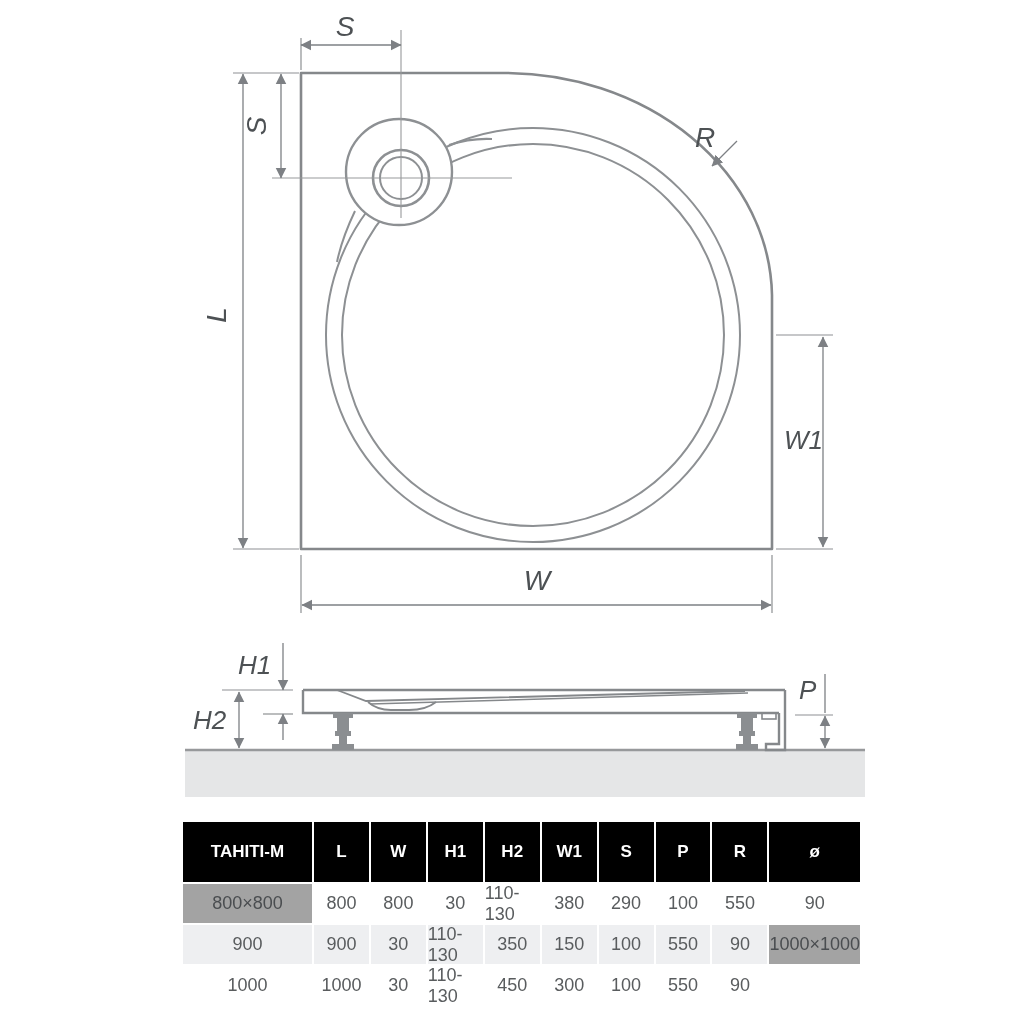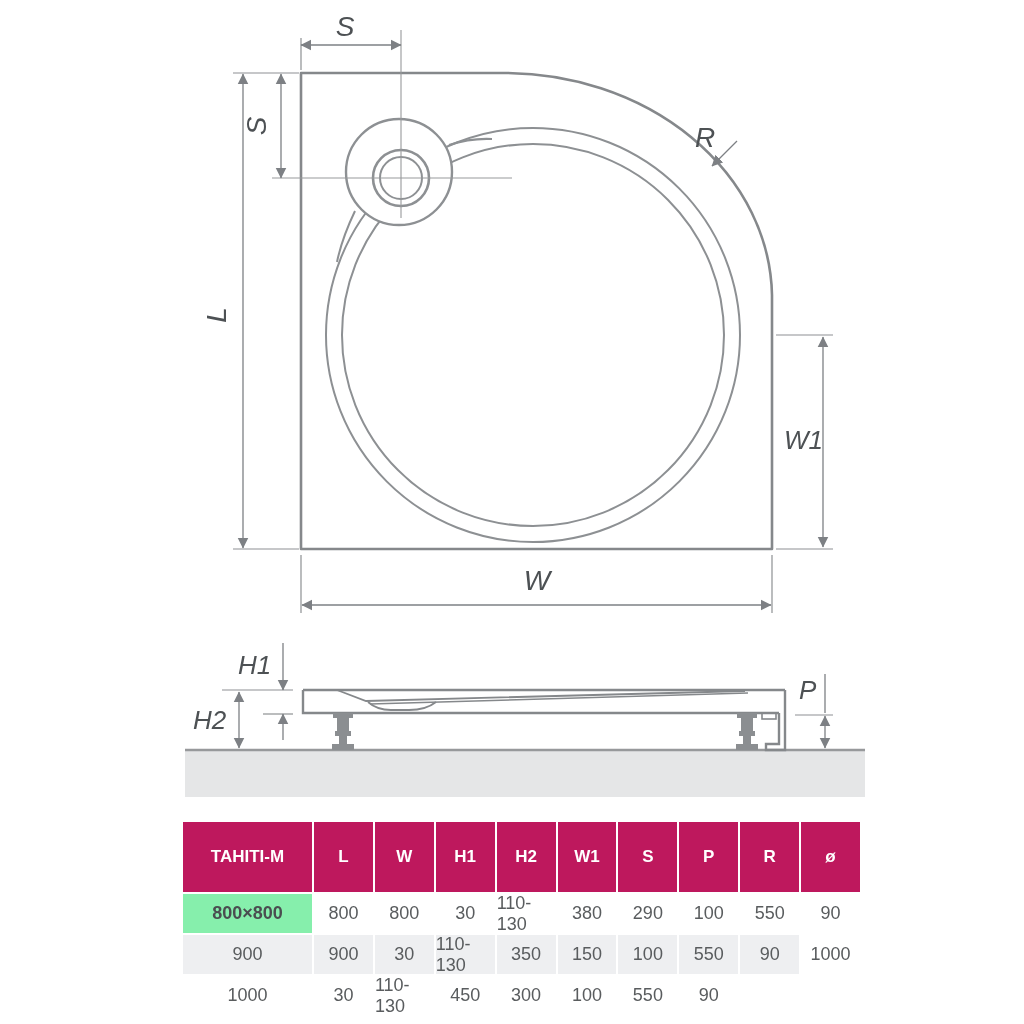--- a/index.html
+++ b/index.html
@@ -14,22 +14,22 @@
 
   
   .spec-table{
     position:absolute;left:183px;top:822px;width:677px;
     display:grid;
     grid-template-columns:129px repeat(9,1fr);
     grid-auto-rows:auto;
     gap:2px;background:#ffffff;
   }
   .cell{display:flex;align-items:center;justify-content:center;}
-  .cell.hdr{background:#be185d;color:#ffffff;font-weight:bold;font-size:17px;height:70px;}
-  .cell.rowlbl{background:#86efac;color:#4a4d50;font-weight:bold;font-size:18px;height:39px;}
+  .cell.hdr{background:#000000;color:#ffffff;font-weight:bold;font-size:17px;height:60px;}
+  .cell.rowlbl{background:#a3a3a3;color:#4a4d50;font-weight:normal;font-size:18px;height:39px;}
   .cell.val{background:#ffffff;color:#595c5e;font-size:18px;height:39px;}
   .cell.val.alt{background:#eeeff1;}
 </style>
 </head>
 <body>
 
 <div class="drawing">
 <svg width="1024" height="820" viewBox="0 0 1024 820" xmlns="http://www.w3.org/2000/svg">
   <defs>
     <marker id="arr" viewBox="0 0 10 10" refX="9.5" refY="5" markerWidth="8.5" markerHeight="8.5" orient="auto-start-reverse">
@@ -187,20 +187,21 @@
   <div class="cell val alt">900</div>
   <div class="cell val alt">900</div>
   <div class="cell val alt">30</div>
   <div class="cell val alt">110-130</div>
   <div class="cell val alt">350</div>
   <div class="cell val alt">150</div>
   <div class="cell val alt">100</div>
   <div class="cell val alt">550</div>
   <div class="cell val alt">90</div>
 
+  <div class="cell rowlbl">1000×1000</div>
   <div class="cell val">1000</div>
   <div class="cell val">1000</div>
   <div class="cell val">30</div>
   <div class="cell val">110-130</div>
   <div class="cell val">450</div>
   <div class="cell val">300</div>
   <div class="cell val">100</div>
   <div class="cell val">550</div>
   <div class="cell val">90</div>
 </div>

